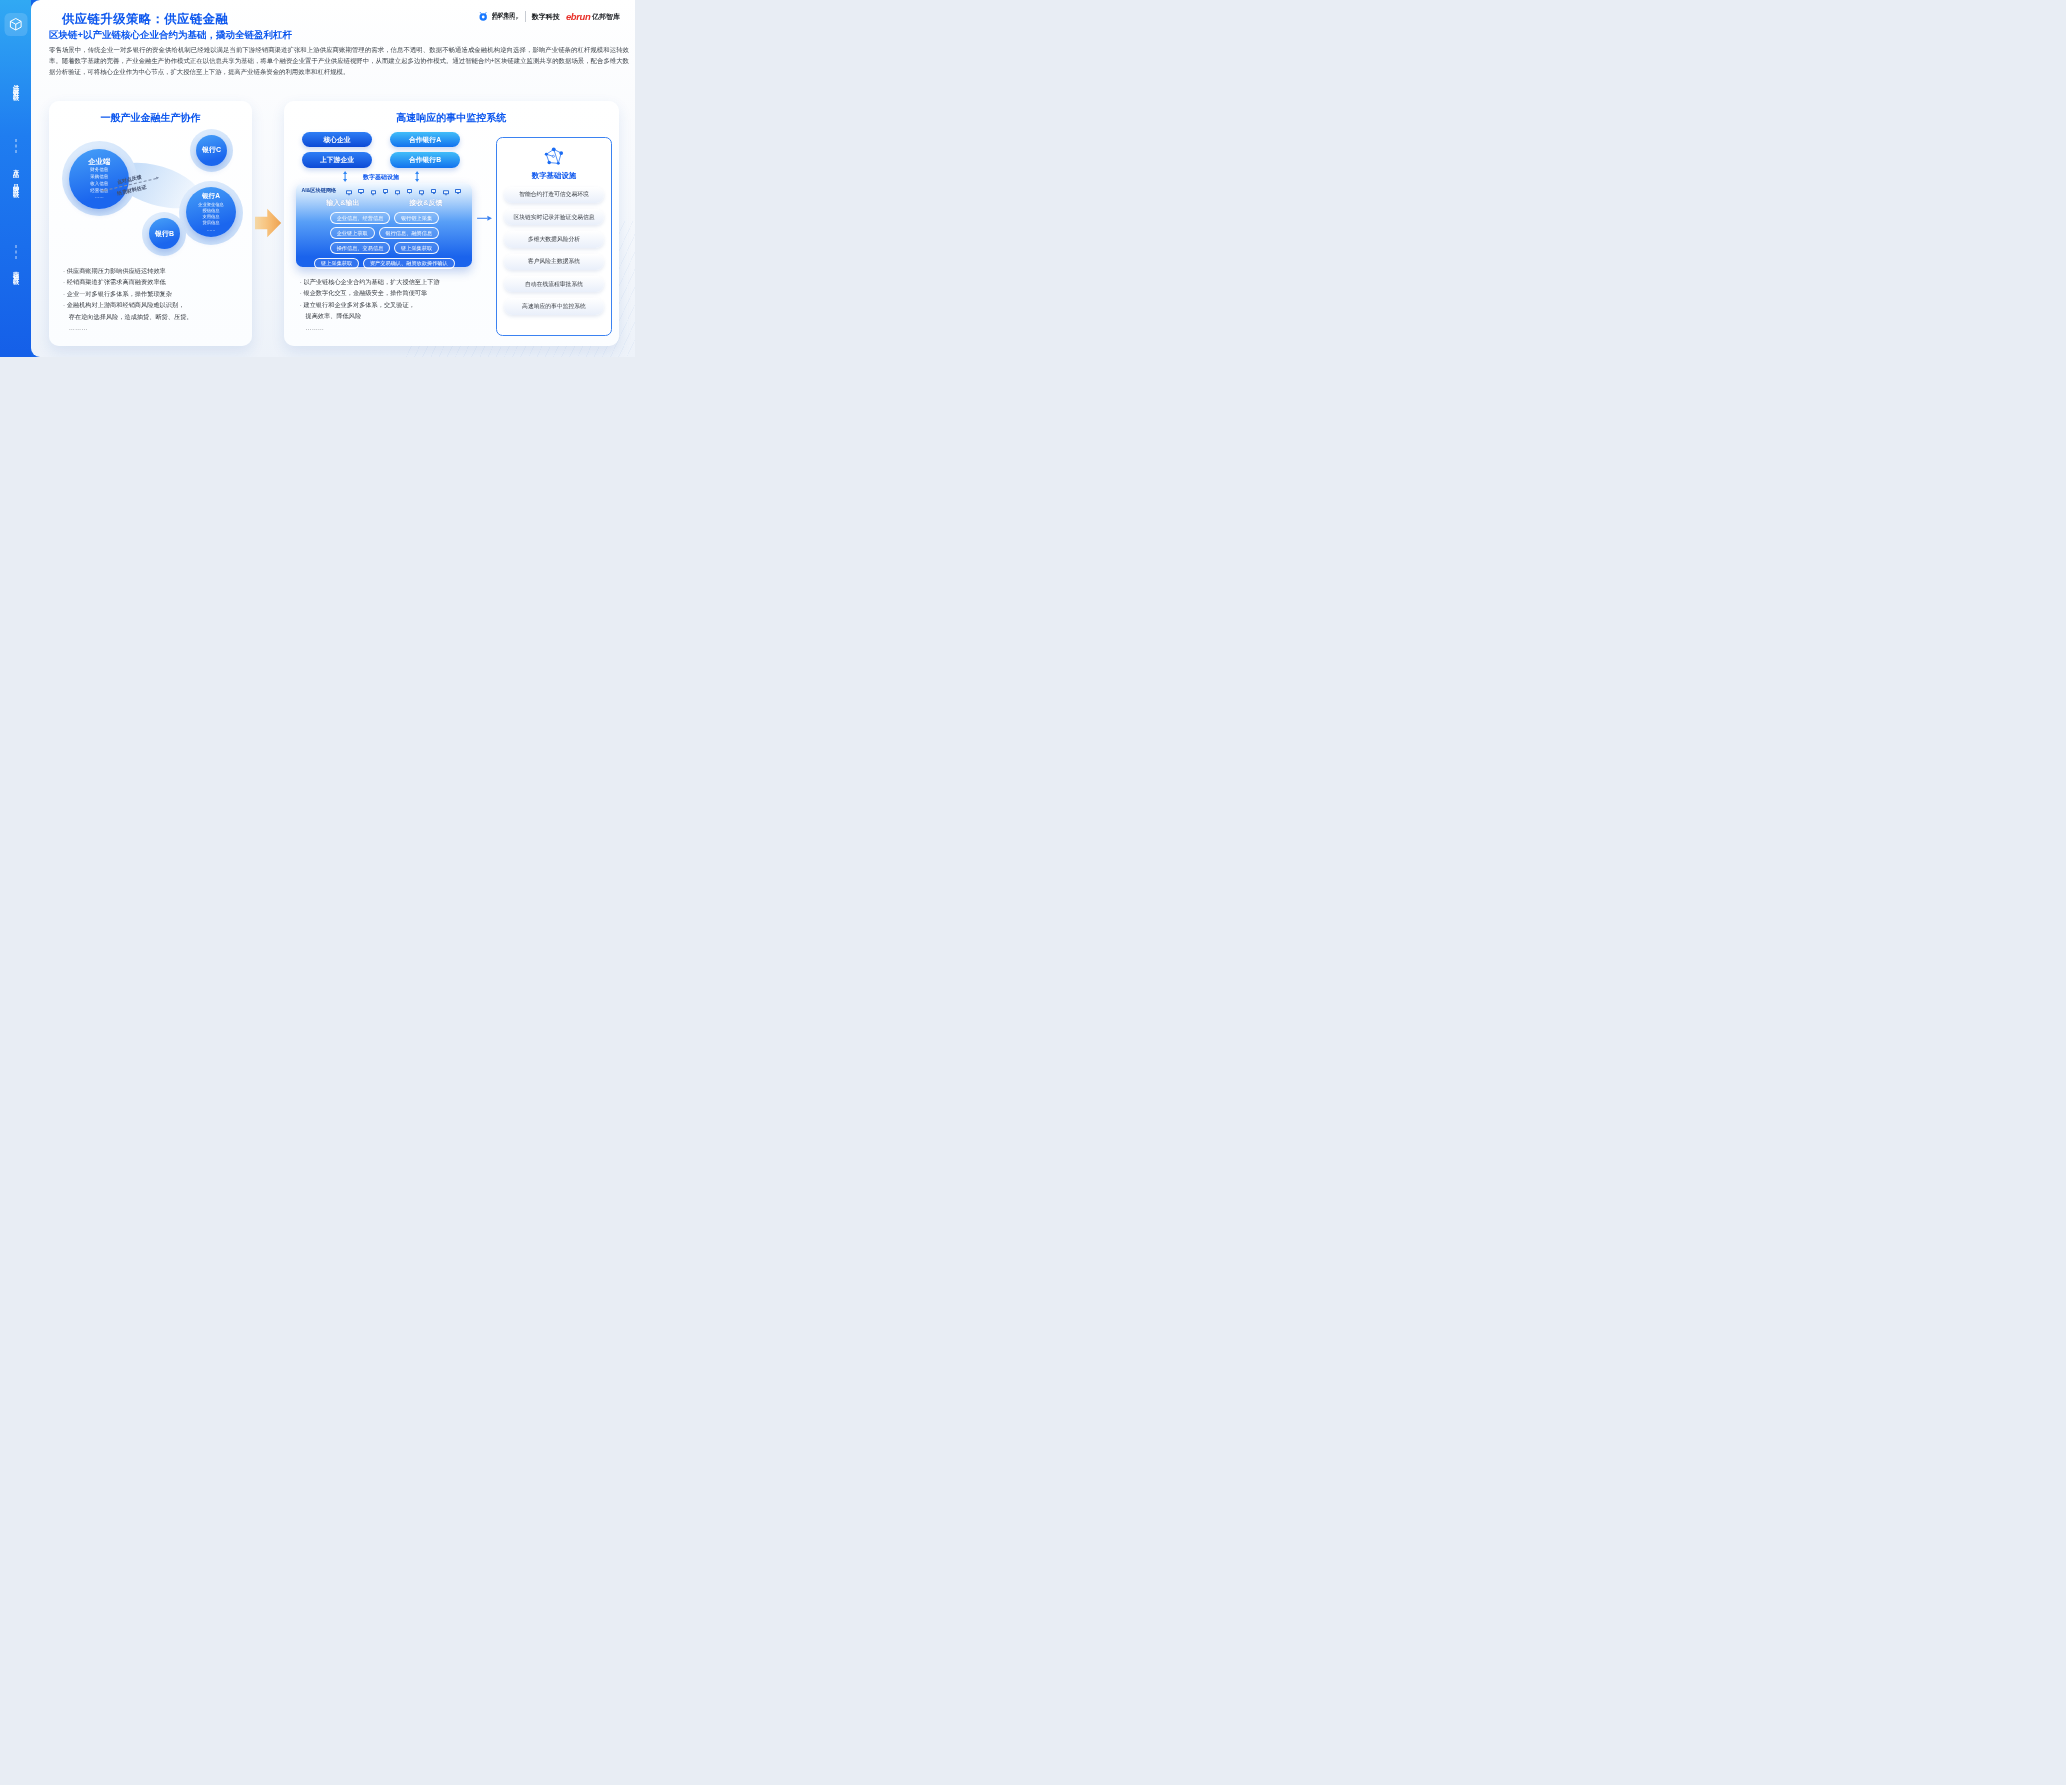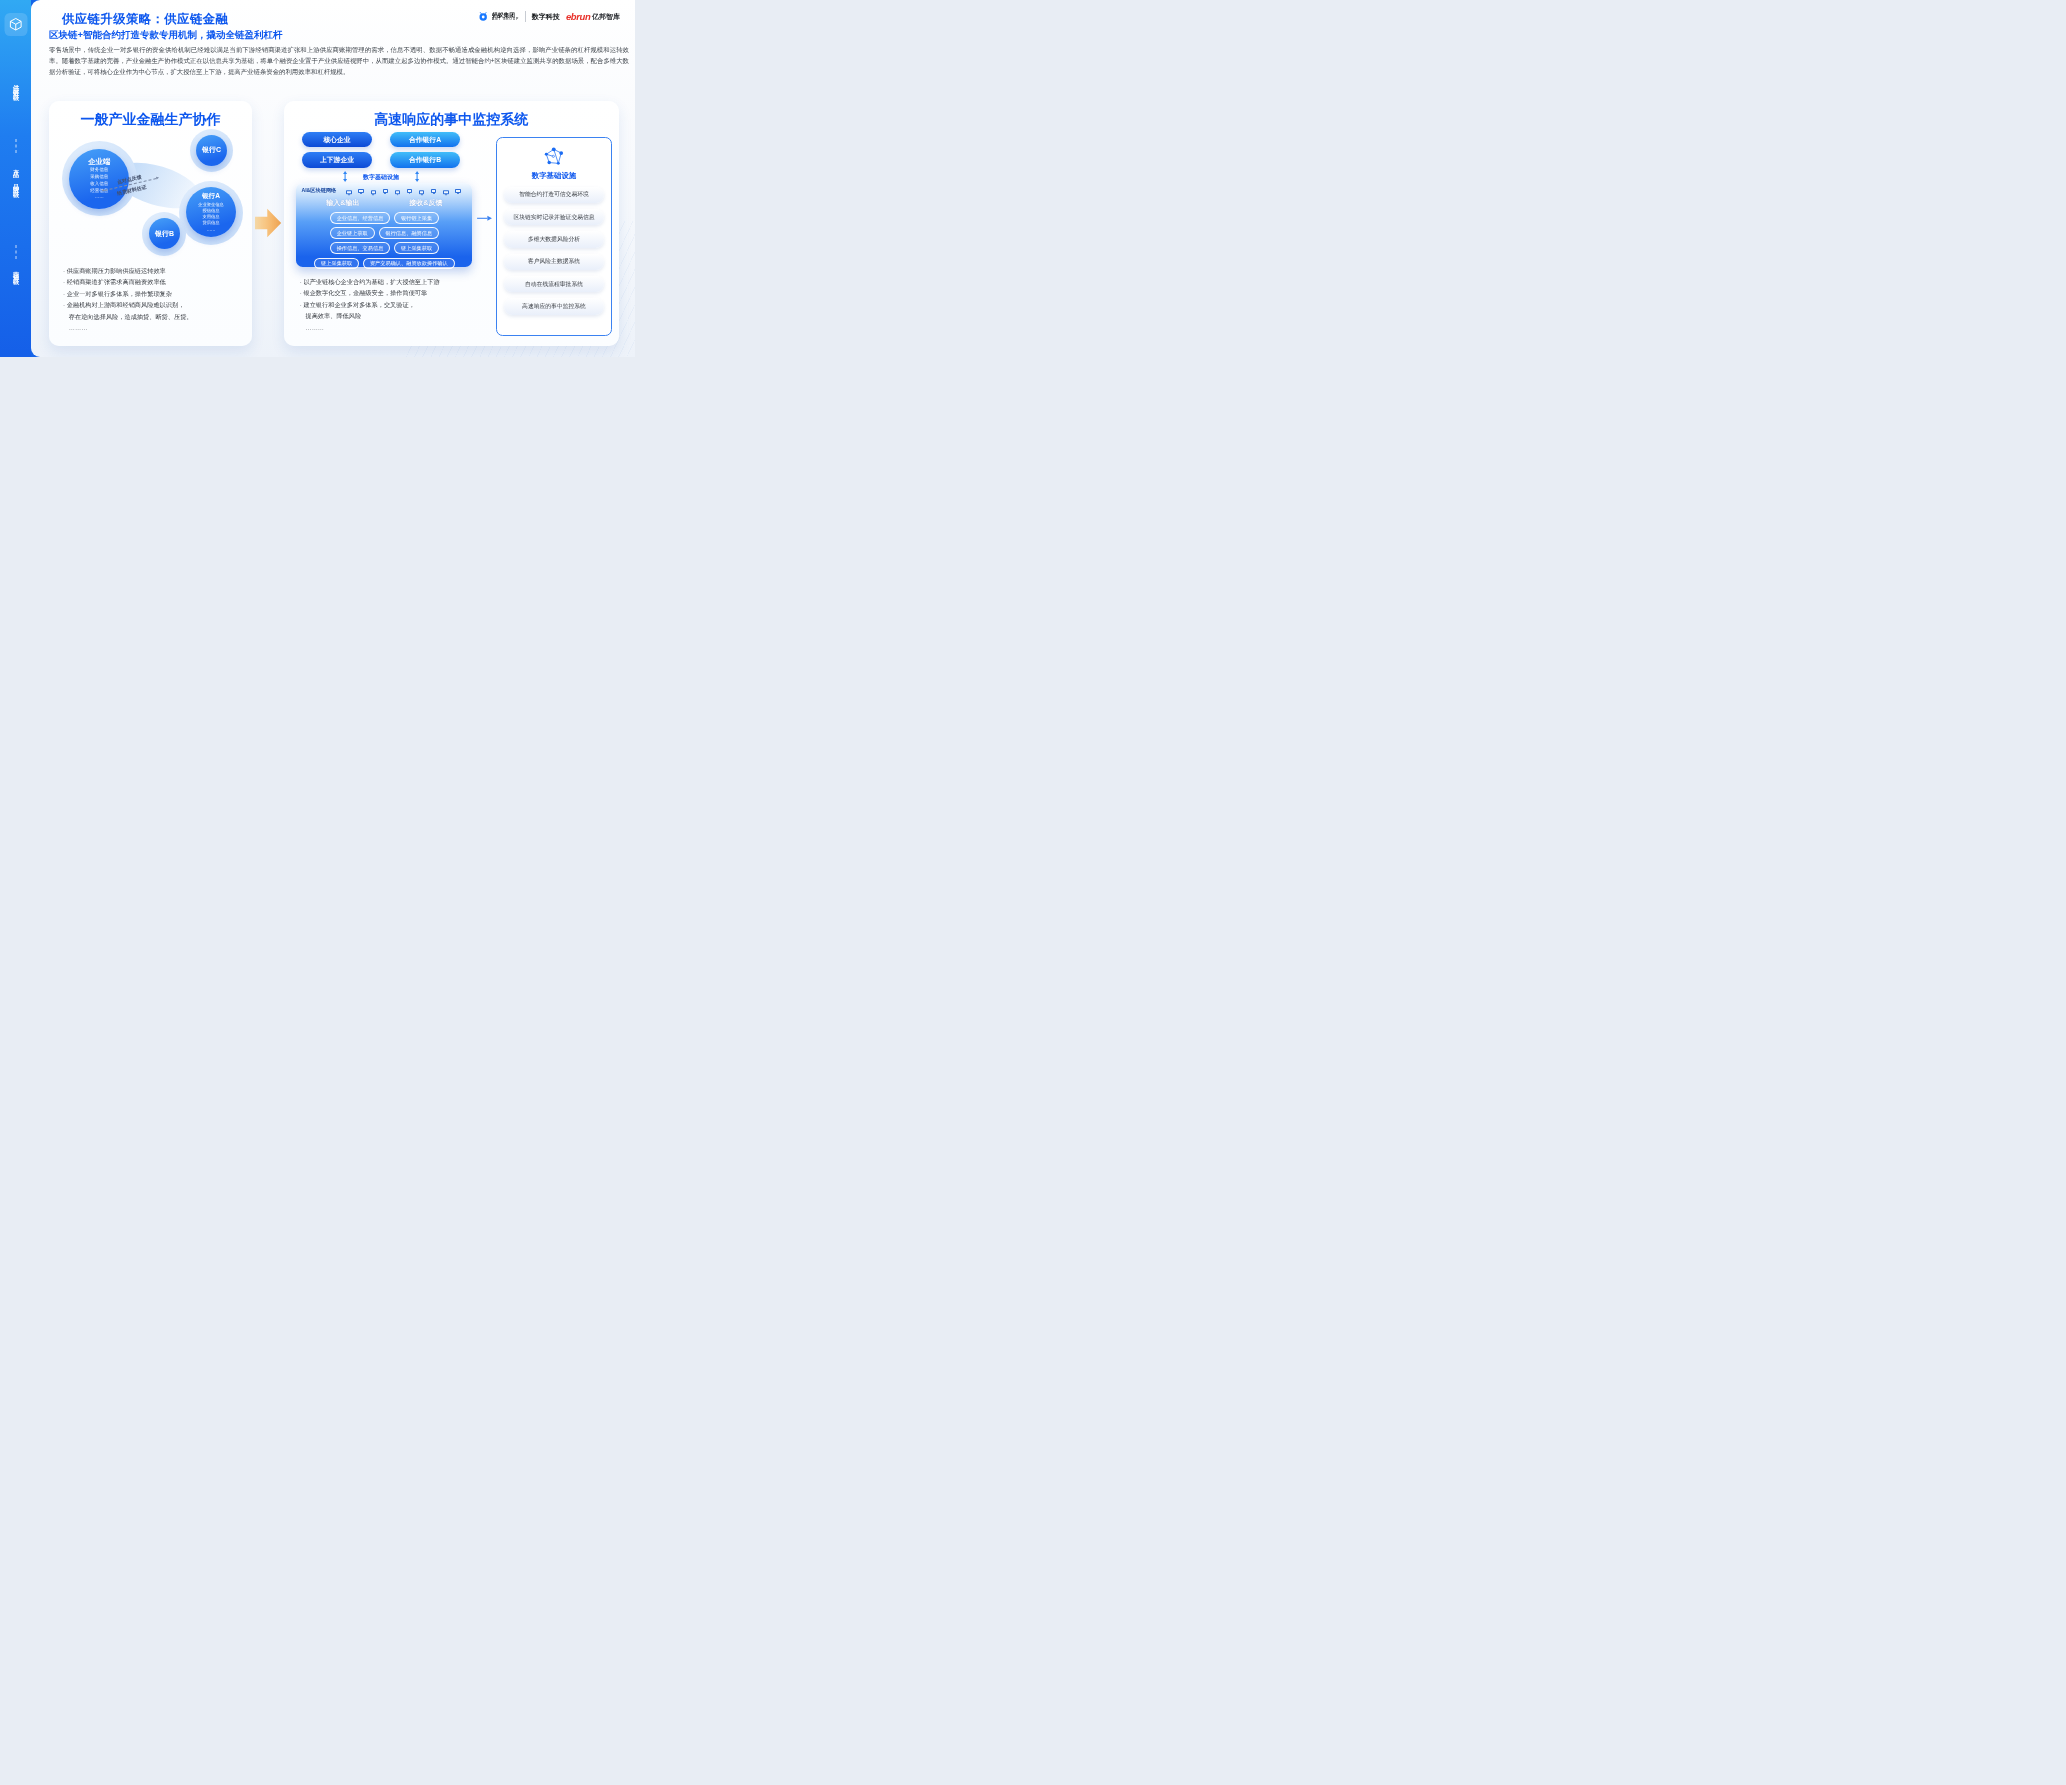--- a/index.html
+++ b/index.html
@@ -41,21 +41,21 @@
   .ebrun-en{font-size:9.5px;font-weight:800;font-style:italic;color:#e8312a;letter-spacing:-0.4px}
   .ebrun-cn{font-size:7px;font-weight:800;color:#23262b}
 
   
   .cards{position:absolute;left:18px;top:101px;right:16.5px;bottom:10.7px;display:flex;align-items:stretch}
   .card{border-radius:10px;background:linear-gradient(180deg,#ffffff,#fbfdff);
     box-shadow:0 5.8px 14px rgba(40,90,180,.11);position:relative}
   .left-card{flex:0 0 203px}
   .mid-arrow{flex:0 0 32px;display:flex;align-items:center;justify-content:center}
   .right-card{flex:1}
-  .card-title{position:absolute;top:10px;left:0;right:0;text-align:center;font-size:14px;font-weight:800;color:#0d57ee}
+  .card-title{position:absolute;top:10px;left:0;right:0;text-align:center;font-size:10px;font-weight:800;color:#0d57ee}
 
   
   .diagram{position:absolute;left:10px;top:26.4px;width:182px;height:126px}
   .halo{position:absolute;border-radius:50%;background:radial-gradient(circle at 38% 30%,#e6f1fd,#c4dbf8)}
   .h-ent{left:2.5px;top:14px;width:75px;height:75px}
   .h-c{left:131px;top:1.7px;width:43px;height:43px}
   .h-a{left:120px;top:54px;width:64px;height:64px}
   .h-b{left:83px;top:85px;width:44px;height:44px}
   .swoosh{position:absolute;left:53px;top:39px;width:90px;height:39px;border-radius:50%;
     background:linear-gradient(100deg,rgba(182,212,247,.95),rgba(214,232,250,.15));transform:rotate(17deg)}
@@ -137,21 +137,21 @@
     <div class="sb-sep sb-s1"></div>
     <div class="sb-item sb-i2">产品/品牌升级</div>
     <div class="sb-sep sb-s2"></div>
     <div class="sb-item sb-i3">营销升级</div>
   </div>
 
   <div class="main">
     <div class="texture"></div>
 
     <div class="page-title">供应链升级策略：供应链金融</div>
-    <div class="page-subtitle">区块链+智能合约打造专款专用机制，撬动全链盈利杠杆</div>
+    <div class="page-subtitle">区块链+以产业链核心企业合约为基础，撬动全链盈利杠杆</div>
     <div class="body-text">零售场景中，传统企业一对多银行的资金供给机制已经难以满足当前下游经销商渠道扩张和上游供应商账期管理的需求，信息不透明、数据不畅通造成金融机构逆向选择，影响产业链条的杠杆规模和运转效率。随着数字基建的完善，产业金融生产协作模式正在以信息共享为基础，将单个融资企业置于产业供应链视野中，从而建立起多边协作模式。通过智能合约+区块链建立监测共享的数据场景，配合多维大数据分析验证，可将核心企业作为中心节点，扩大授信至上下游，提高产业链条资金的利用效率和杠杆规模。</div>
 
     <div class="logos">
       <div class="ant">
         <span>
           <svg width="12.4" height="12.4" viewBox="0 0 30 30">
             <path d="M8 6 L12 11 M22 6 L18 11" stroke="#1677ff" stroke-width="2" fill="none" stroke-linecap="round"></path>
             <circle cx="15" cy="17" r="9" fill="#1677ff"></circle>
             <circle cx="15" cy="17" r="3.4" fill="#ffffff"></circle>
           </svg>

